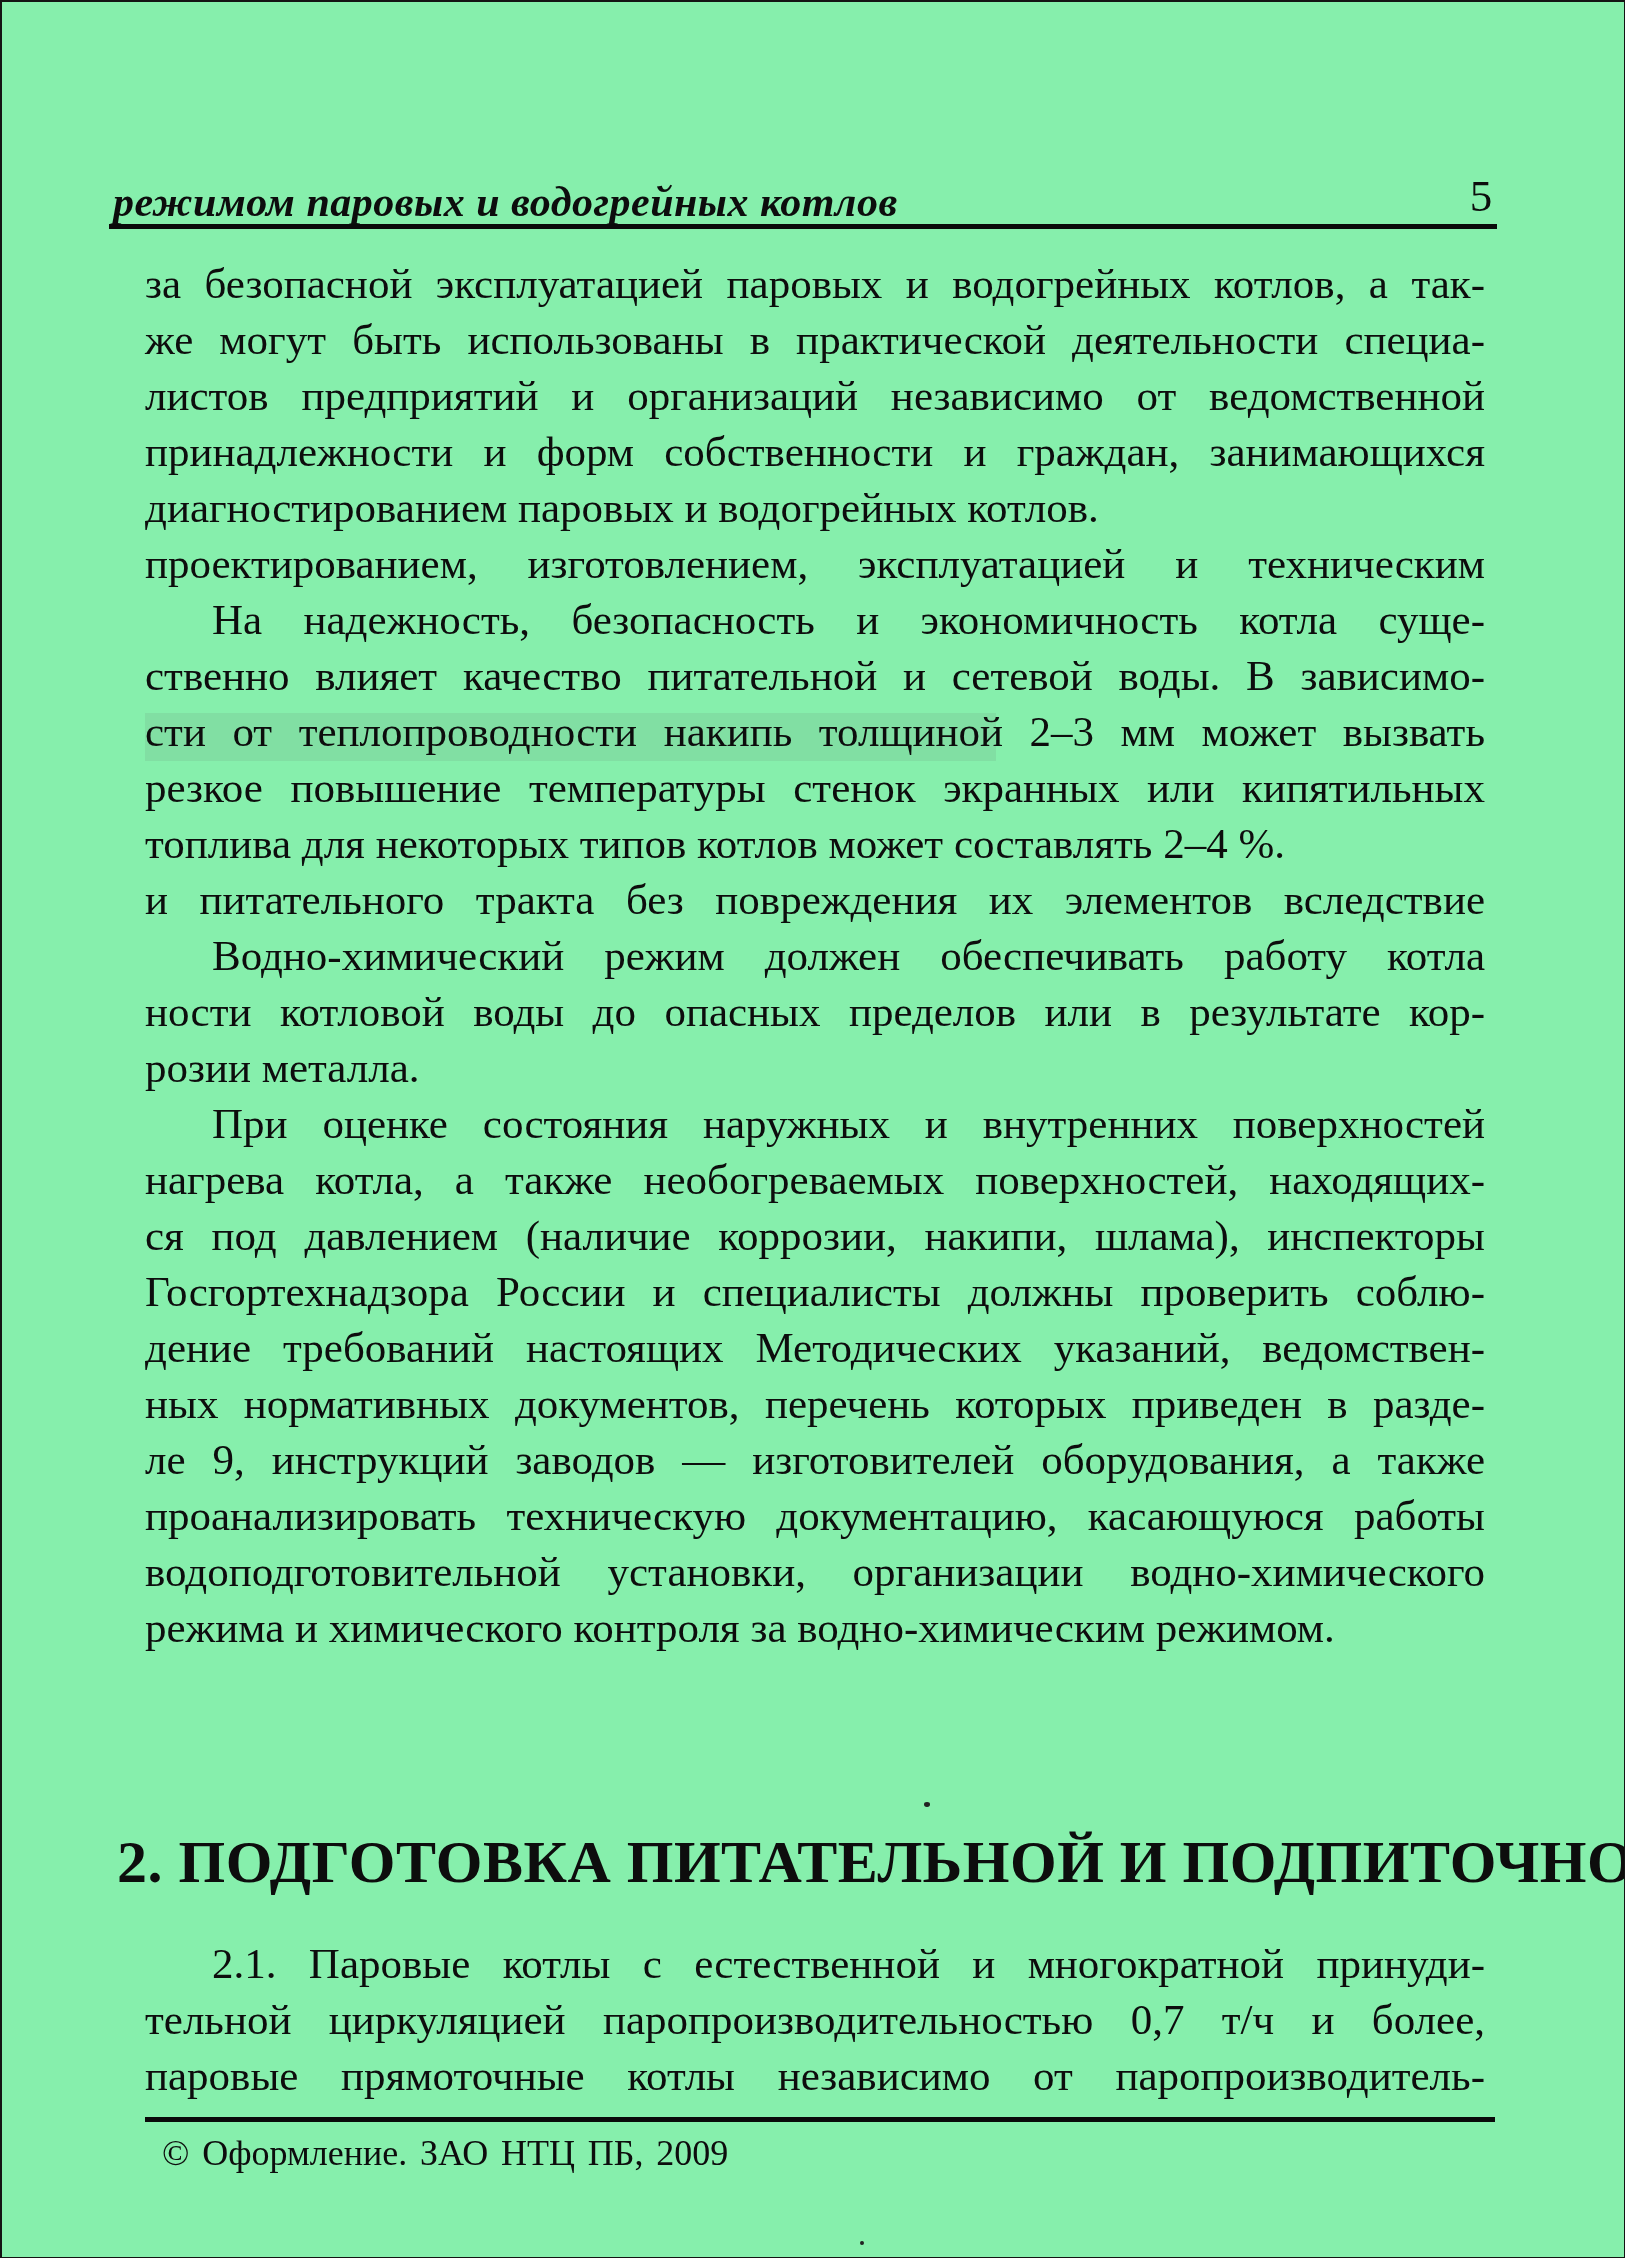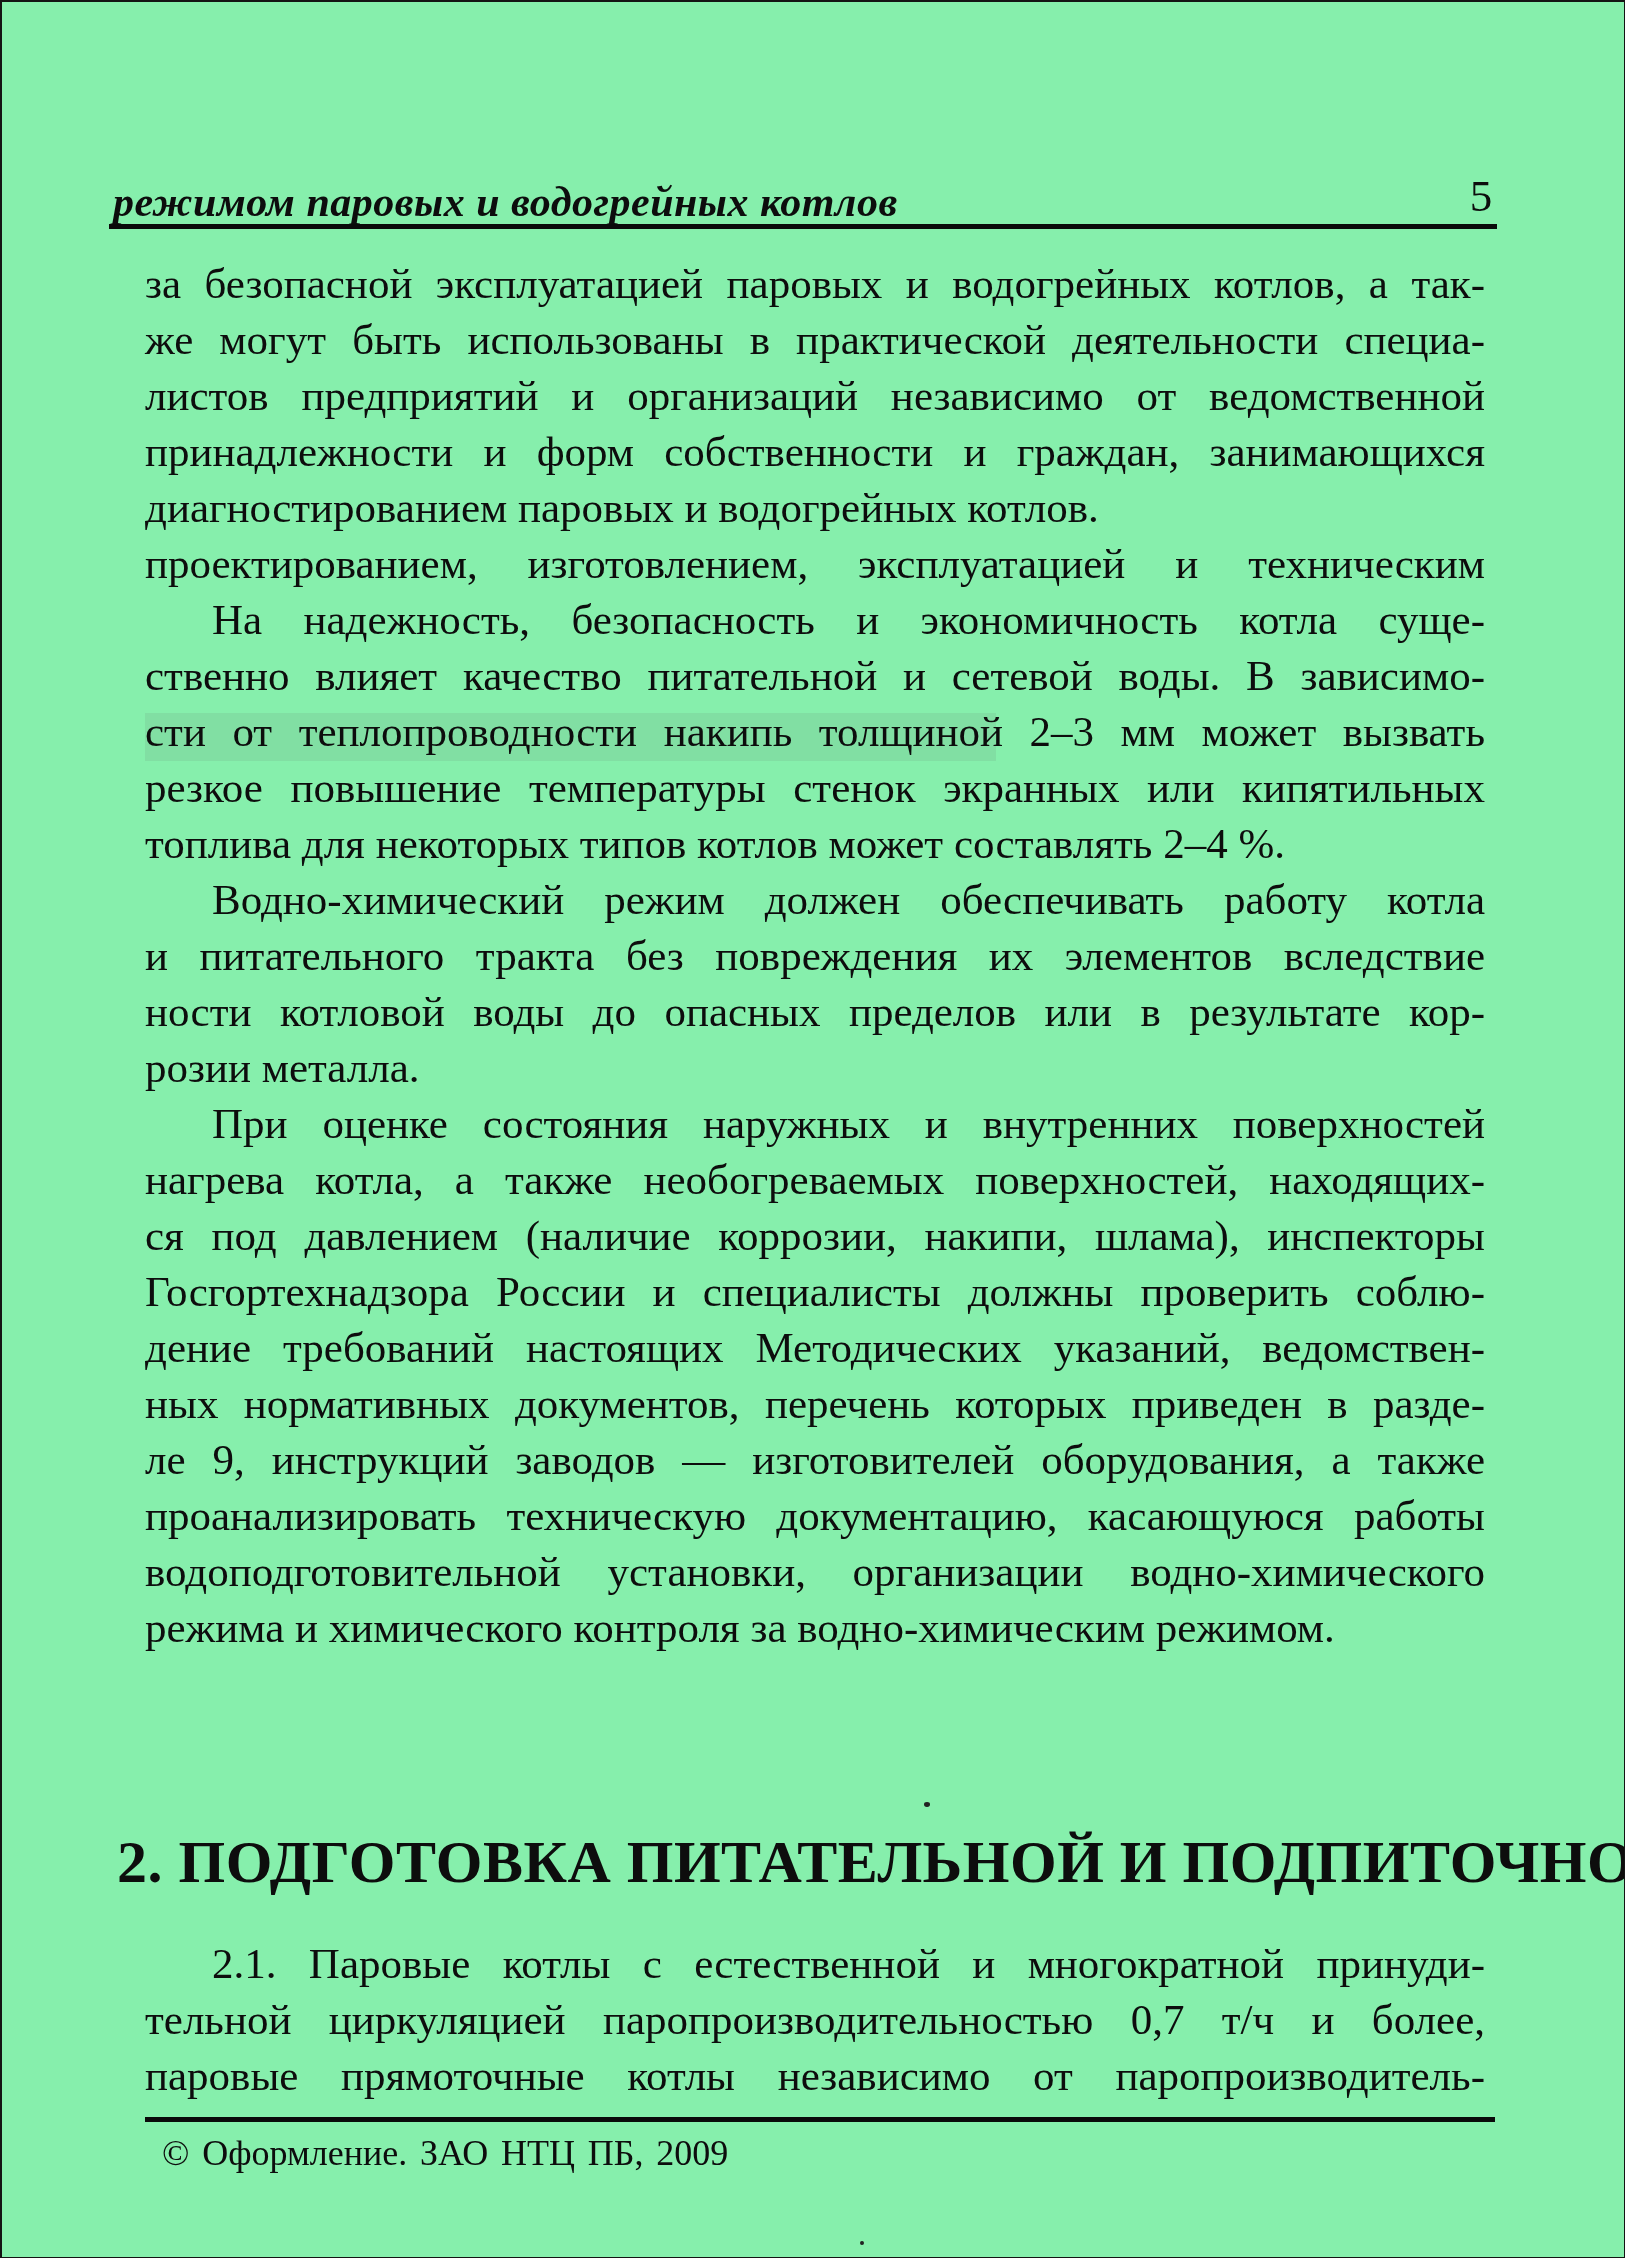--- a/index.html
+++ b/index.html
@@ -110,22 +110,22 @@
       <div class="line">же могут быть использованы в практической деятельности специа-</div>
       <div class="line">листов предприятий и организаций независимо от ведомственной</div>
       <div class="line">принадлежности и форм собственности и граждан, занимающихся</div>
       <div class="line lastline">диагностированием паровых и водогрейных котлов.</div>
       <div class="line">проектированием, изготовлением, эксплуатацией и техническим</div>
       <div class="line indent">На надежность, безопасность и экономичность котла суще-</div>
       <div class="line">ственно влияет качество питательной и сетевой воды. В зависимо-</div>
       <div class="line">сти от теплопроводности накипь толщиной 2–3 мм может вызвать</div>
       <div class="line">резкое повышение температуры стенок экранных или кипятильных</div>
       <div class="line lastline">топлива для некоторых типов котлов может составлять 2–4 %.</div>
+      <div class="line">и питательного тракта без повреждения их элементов вследствие</div>
       <div class="line indent">Водно-химический режим должен обеспечивать работу котла</div>
-      <div class="line">и питательного тракта без повреждения их элементов вследствие</div>
       <div class="line">ности котловой воды до опасных пределов или в результате кор-</div>
       <div class="line lastline">розии металла.</div>
       <div class="line indent">При оценке состояния наружных и внутренних поверхностей</div>
       <div class="line">нагрева котла, а также необогреваемых поверхностей, находящих-</div>
       <div class="line">ся под давлением (наличие коррозии, накипи, шлама), инспекторы</div>
       <div class="line">Госгортехнадзора России и специалисты должны проверить соблю-</div>
       <div class="line">дение требований настоящих Методических указаний, ведомствен-</div>
       <div class="line">ных нормативных документов, перечень которых приведен в разде-</div>
       <div class="line">ле 9, инструкций заводов — изготовителей оборудования, а также</div>
       <div class="line">проанализировать техническую документацию, касающуюся работы</div>

